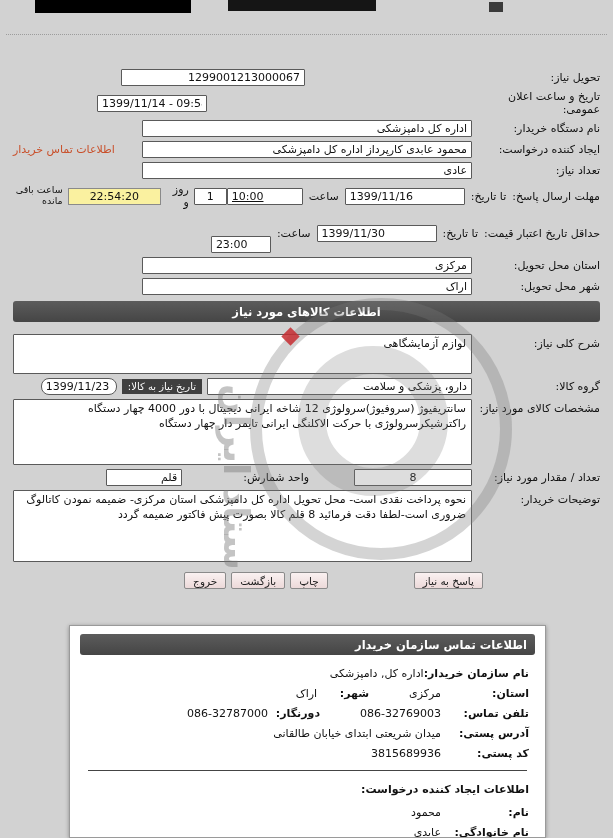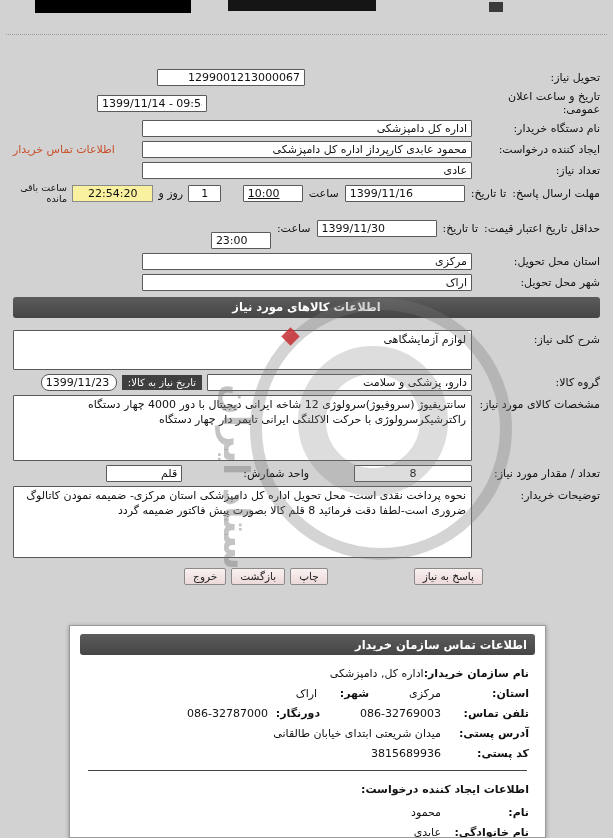--- a/index.html
+++ b/index.html
@@ -14,21 +14,21 @@
 .row{display:flex;align-items:center;margin-bottom:4px;font-size:11px;color:#111}
 .row.top{align-items:flex-start}
 .lbl{width:128px;flex:none;padding-left:6px}
 .lbl-inline{white-space:nowrap;margin-left:6px}
 .sp{flex:none;height:1px}
 .inp{height:17px;border:1px solid #5a5a5a;background:#fff;font-size:11px;padding:0 4px;border-radius:1px;color:#111}
 textarea.inp{height:auto;resize:none;padding:2px 5px;line-height:1.35;flex:1}
 .ltr{direction:ltr;unicode-bidi:embed}
 .link{color:#c9502b;cursor:pointer;margin-right:auto;font-size:11px;white-space:nowrap}
 .countdown{display:flex;align-items:center;gap:5px;margin-right:auto}
-.cd-box{background:#faf1a0;border:1px solid #8a8a8a;padding:1px 15px;font-size:11px}
+.cd-box{background:#faf1a0;border:1px solid #8a8a8a;padding:1px 21px;font-size:11px}
 .remain{width:54px;font-size:9.5px;line-height:1.15}
 .chip{background:#3f3f3f;color:#fff;font-size:10px;padding:2px 6px;margin:0 5px;white-space:nowrap}
 .btn-row{display:flex;gap:5px;padding-right:117px;margin-top:10px}
 .btn{background:linear-gradient(#faf1f1,#ecd9d9);border:1px solid #8a8a8a;border-radius:2px;
   font-size:10.5px;padding:1px 8px;height:17px;cursor:pointer;white-space:nowrap;color:#222}
 .btn-gap{width:76px}
 .panel{position:absolute;left:69px;top:625px;width:477px;height:213px;background:#fff;border:1px solid #9a9a9a;
   box-shadow:0 1px 4px rgba(0,0,0,.35);z-index:2;padding:8px 10px;overflow:hidden}
 .panel .sec-header{justify-content:flex-start;padding-right:8px}
 .c-body{padding:12px 6px 0;font-size:11px;color:#111}
@@ -63,21 +63,21 @@
   </div>
 
   <div class="content">
 
 
     <div class="form">
 
       <div class="row">
         <span class="lbl">تحویل نیاز:</span>
         <span class="sp" style="width:167px"></span>
-        <input class="inp ltr" style="width: 148px; text-align: right;" readonly="" value="1299001213000067">
+        <input class="inp ltr" style="width: 184px; text-align: right;" readonly="" value="1299001213000067">
       </div>
 
       <div class="row">
         <span class="lbl">تاریخ و ساعت اعلان عمومی:</span>
         <span class="sp" style="width:265px"></span>
         <input class="inp ltr" style="width: 110px; text-align: center;" readonly="" value="1399/11/14 - 09:58">
       </div>
 
       <div class="row">
         <span class="lbl">نام دستگاه خریدار:</span>
@@ -93,21 +93,21 @@
       <div class="row">
         <span class="lbl">تعداد نیاز:</span>
         <input class="inp" style="width: 330px;" readonly="" value="عادی">
       </div>
 
       <div class="row">
         <span class="lbl-inline">مهلت ارسال پاسخ:</span>
         <span class="lbl-inline">تا تاریخ:</span>
         <input class="inp ltr" style="width: 120px;" readonly="" value="1399/11/16">
         <span class="lbl-inline" style="margin-right:6px">ساعت</span>
-        <input class="inp ltr" style="width: 60px; text-decoration: underline;" readonly="" value="10:00">
+        <input class="inp ltr" style="width: 76px; text-decoration: underline;" readonly="" value="10:00">
         <div class="countdown">
           <input class="inp ltr" style="width: 33px; text-align: center;" readonly="" value="1">
           <span>روز و</span>
           <div class="cd-box ltr">22:54:20</div>
           <span class="remain">ساعت باقی مانده</span>
         </div>
       </div>
 
       <div class="row">
         <span class="lbl-inline">حداقل تاریخ اعتبار قیمت:</span>

